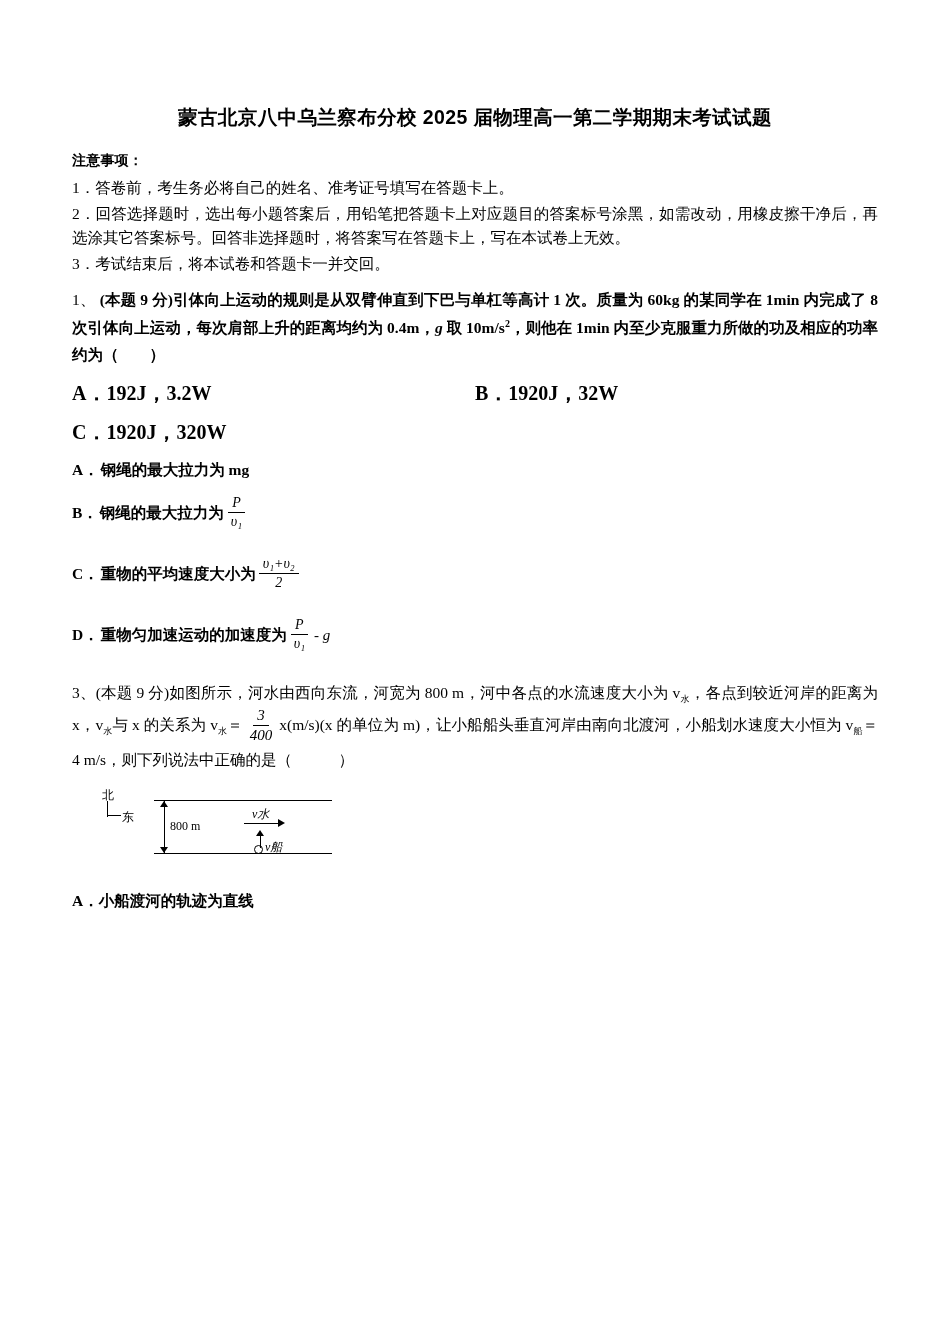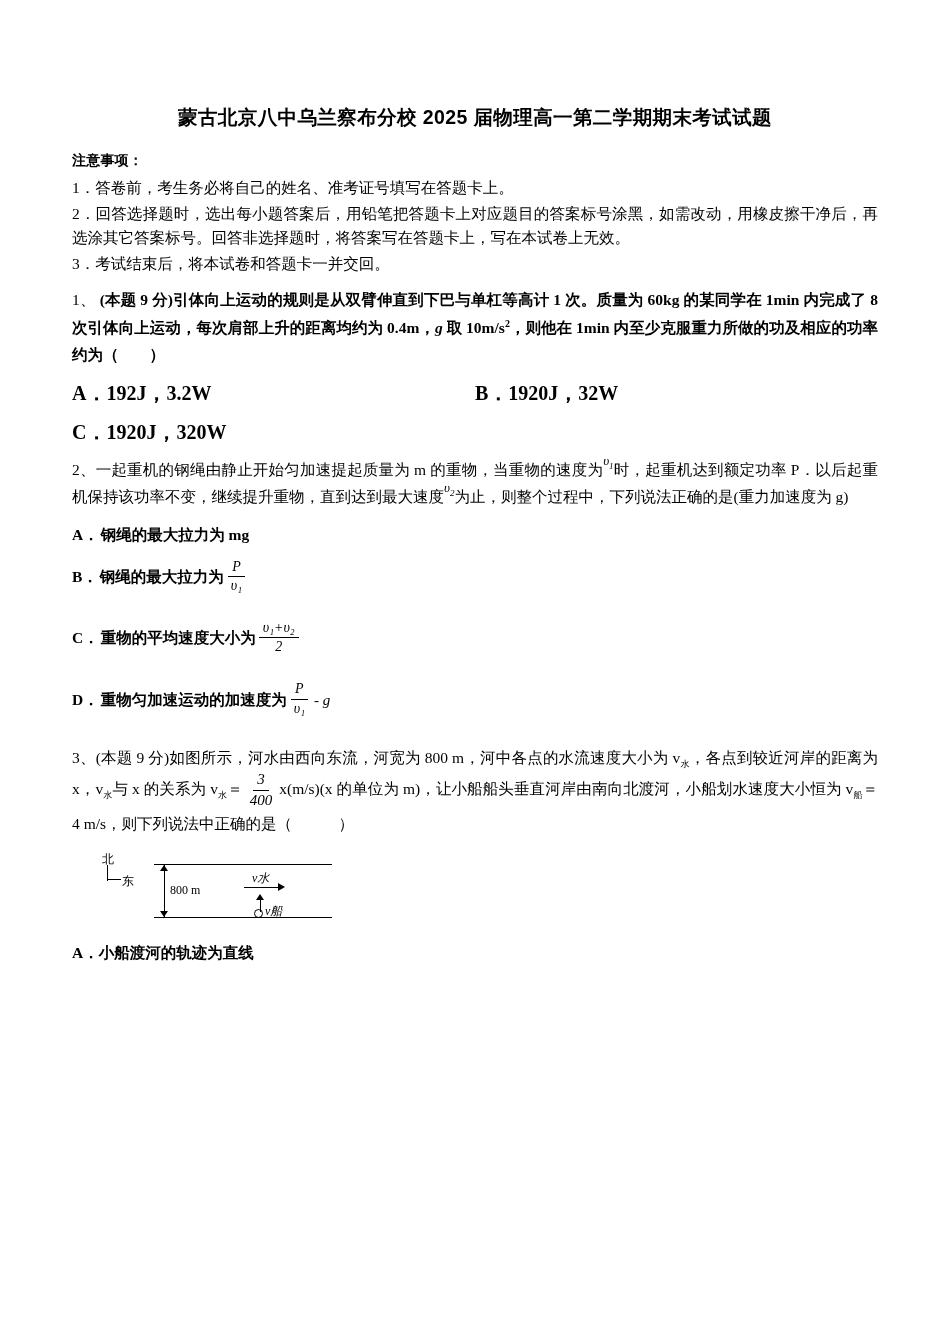--- a/index.html
+++ b/index.html
@@ -123,21 +123,21 @@
     font-size: 12px;
     white-space: nowrap;
   }
   .fig-line {
     position: absolute;
     background: #000;
   }
   .q-last {
     font-size: 15.5px;
     font-weight: bold;
-    margin-top: 14px;
+    margin-top: 26px;
   }
 </style>
 </head>
 <body>
 
 <div class="page">
 
   <h1 class="doc-title">蒙古北京八中乌兰察布分校 2025 届物理高一第二学期期末考试试题</h1>
 
   <div class="notice-head">注意事项：</div>
@@ -152,23 +152,20 @@
   </div>
 
   <div class="opt-row">
     <div class="opt">A．192J，3.2W</div>
     <div class="opt">B．1920J，32W</div>
   </div>
   <div class="opt-row">
     <div class="opt">C．1920J，320W</div>
   </div>
 
-  <div class="q">
-    <span>2、</span><span>一起重机的钢绳由静止开始匀加速提起质量为 m 的重物，当重物的速度为</span><span class="inline-v"><span>υ</span><sub class="small">1</sub></span><span>时，起重机达到额定功率 P．以后起重机保持该功率不变，继续提升重物，直到达到最大速度</span><span class="inline-v"><span>υ</span><sub class="small">2</sub></span><span>为止，则整个过程中，下列说法正确的是(重力加速度为 g)</span>
-  </div>
 
   <div class="opt-col">
     <span class="opt-label">A．</span>
     <span class="opt-text">钢绳的最大拉力为 mg</span>
   </div>
 
   <div class="opt-col">
     <span class="opt-label">B．</span>
     <span class="opt-text">钢绳的最大拉力为</span>
     <span class="frac">

